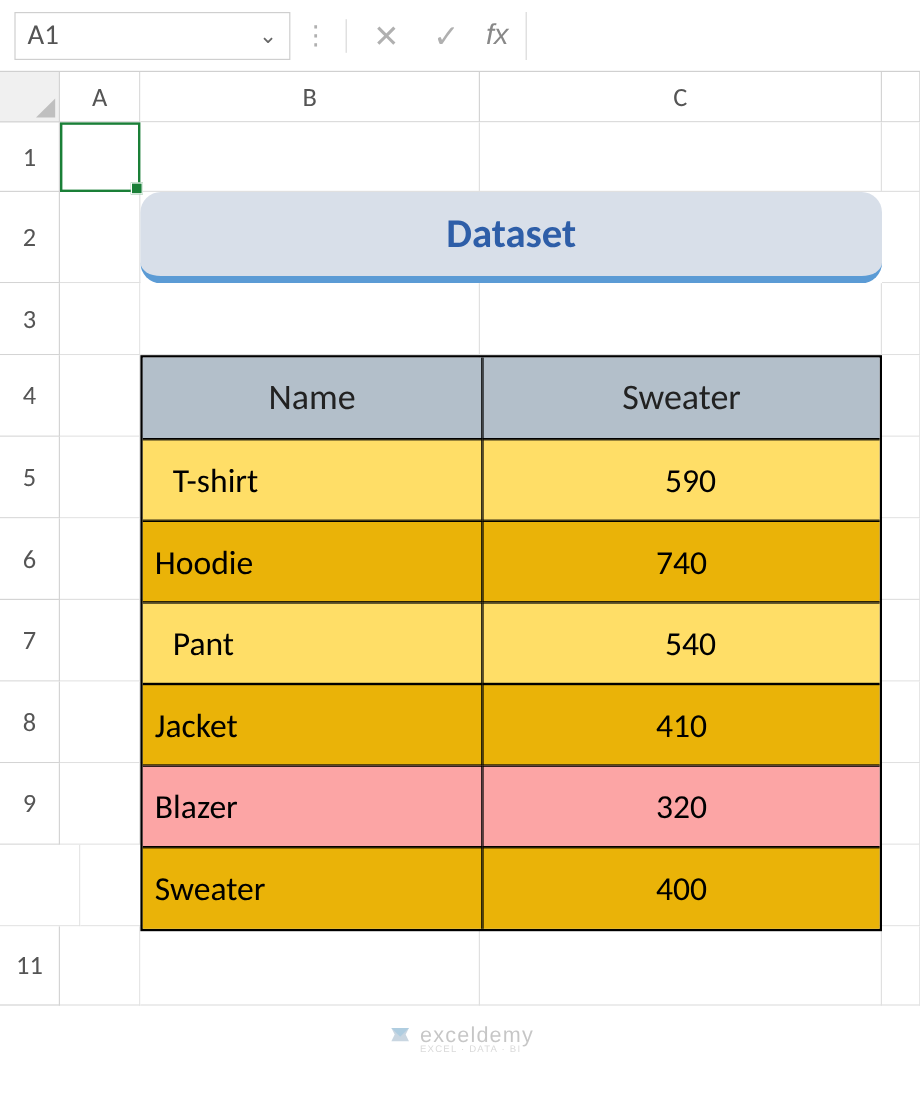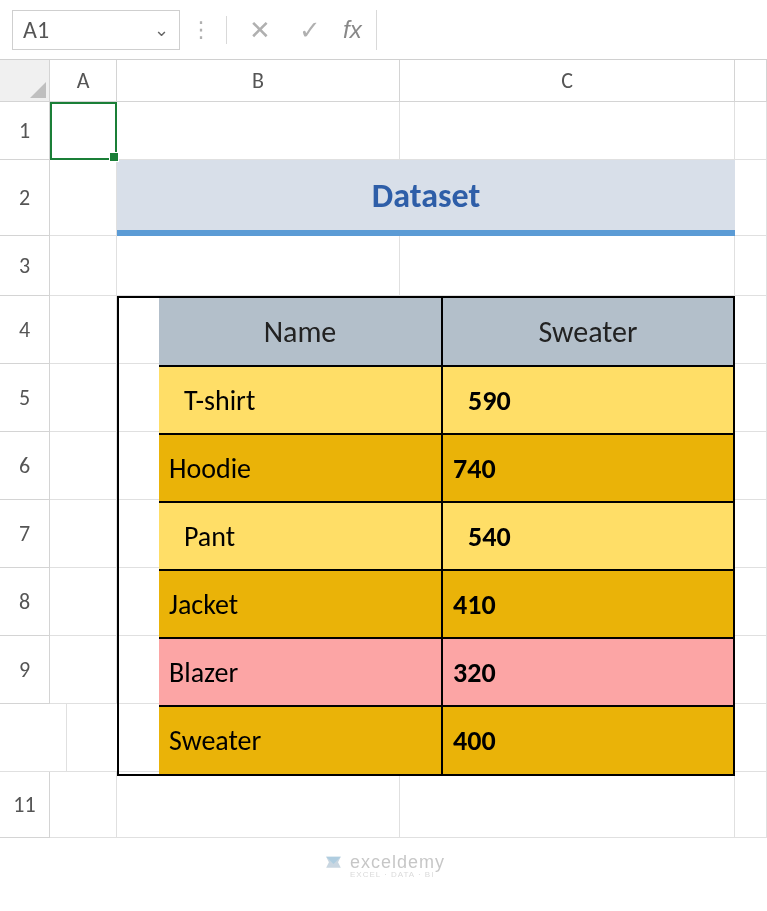--- a/index.html
+++ b/index.html
@@ -16,21 +16,21 @@
   .formula-bar {
     display: flex;
     align-items: center;
     height: 60px;
     border-bottom: 1px solid #d0d0d0;
     background: #fff;
     padding: 0 6px 0 12px;
     gap: 8px;
   }
   .name-box {
-    width: 168px;
+    width: 230px;
     height: 40px;
     border: 1px solid #cfcfcf;
     display: flex;
     align-items: center;
     justify-content: space-between;
     padding: 0 10px;
     font-size: 24px;
     color: #555;
   }
   .name-box .chev {
@@ -173,20 +173,21 @@
     width: 618px;
     background: #d8dfe9;
     border-bottom: 6px solid #5b9bd5;
     display: flex;
     align-items: center;
     justify-content: center;
     font-size: 34px;
     font-weight: 600;
     color: #2e5ea8;
     font-family: 'Segoe UI', Calibri, sans-serif;
+    border-radius: 17px;
   }
 
   
   .table-wrap {
     position: absolute;
     left: 117px; 
     top: 236px;  
     width: 618px;
     border: 2px solid #000;
   }
@@ -194,22 +195,22 @@
     display: flex;
     height: 68px;
   }
   .tcell {
     border: 1px solid #000;
     display: flex;
     align-items: center;
     font-size: 28px;
     padding: 0 10px;
   }
-  .tc-name { width: 283px; border-left: none; margin-left: 40px; }
-  .tc-qty  { flex: 1; justify-content: flex-start; border-right: none; font-weight: bold; }
+  .tc-name { width: 283px; border-left: none; }
+  .tc-qty  { flex: 1; justify-content: center; border-right: none; }
   .thead .tcell {
     background: #b3bfca;
     font-weight: 400;
     font-size: 30px;
     justify-content: center;
     color: #222;
   }
   .bg-yellow { background: #ffde67; padding-left: 25px; }
   .bg-orange { background: #eab308; }
   .bg-blue   { background: #fca5a5; color: #000; }

